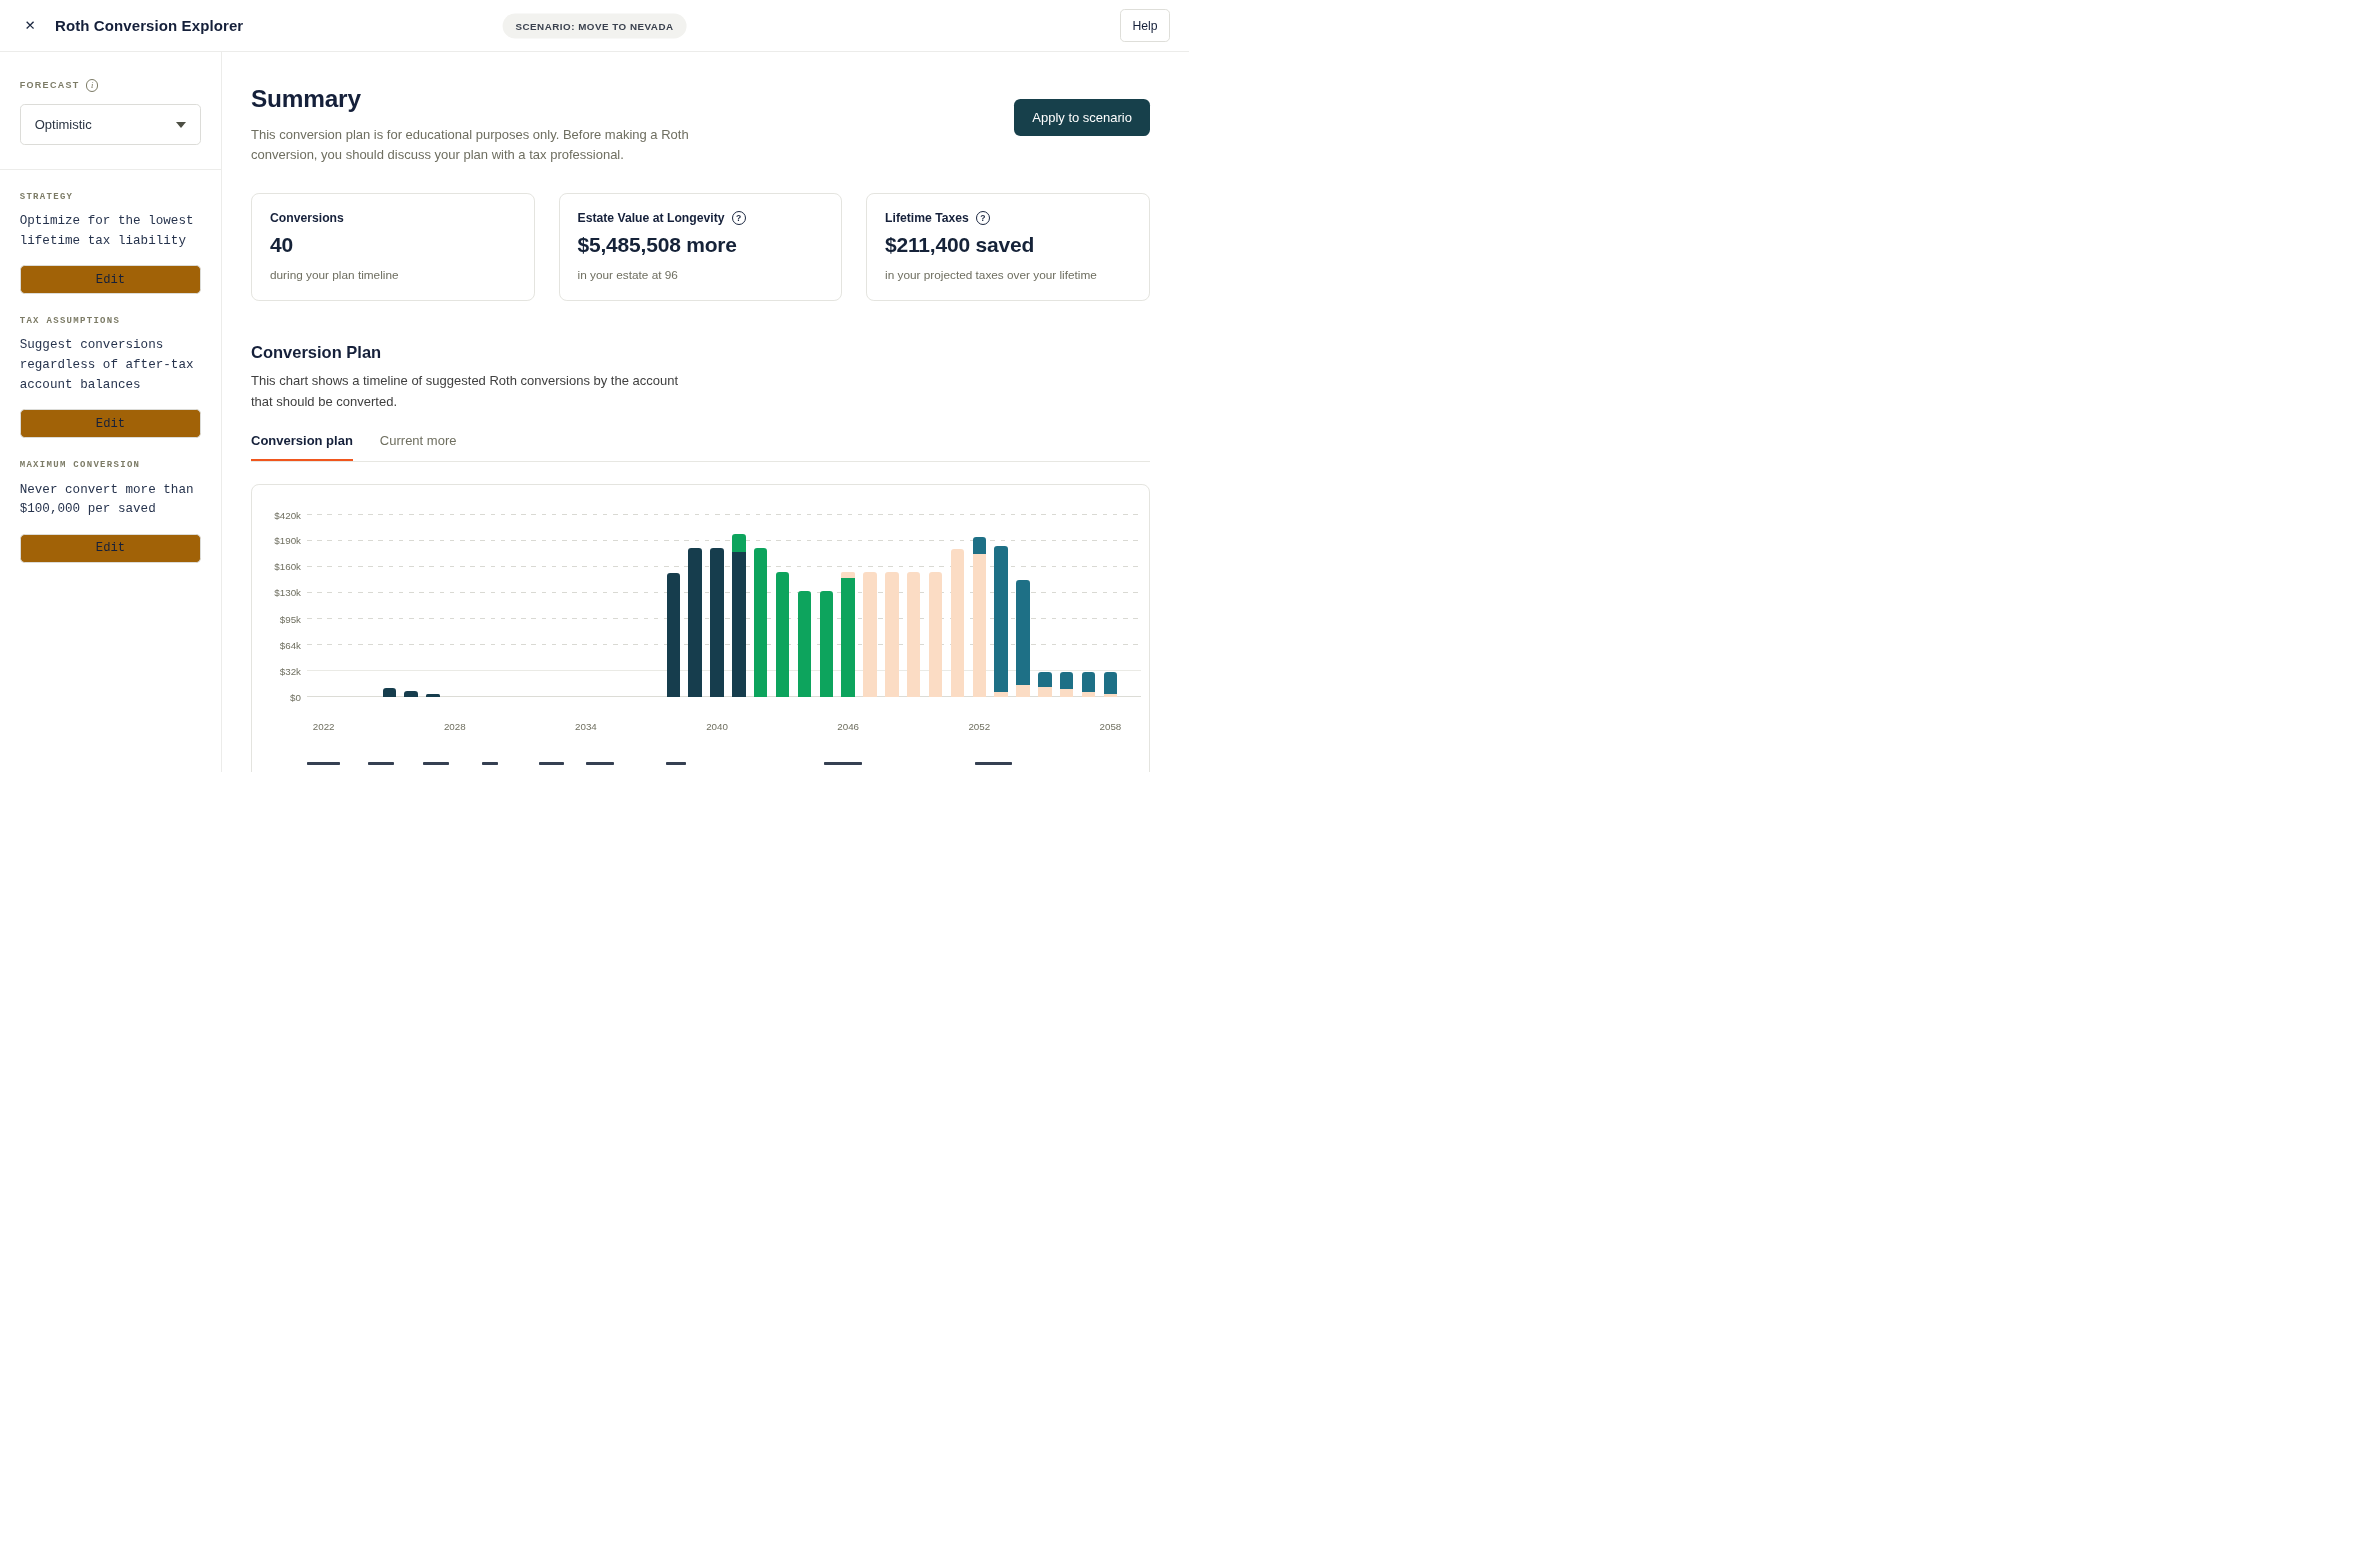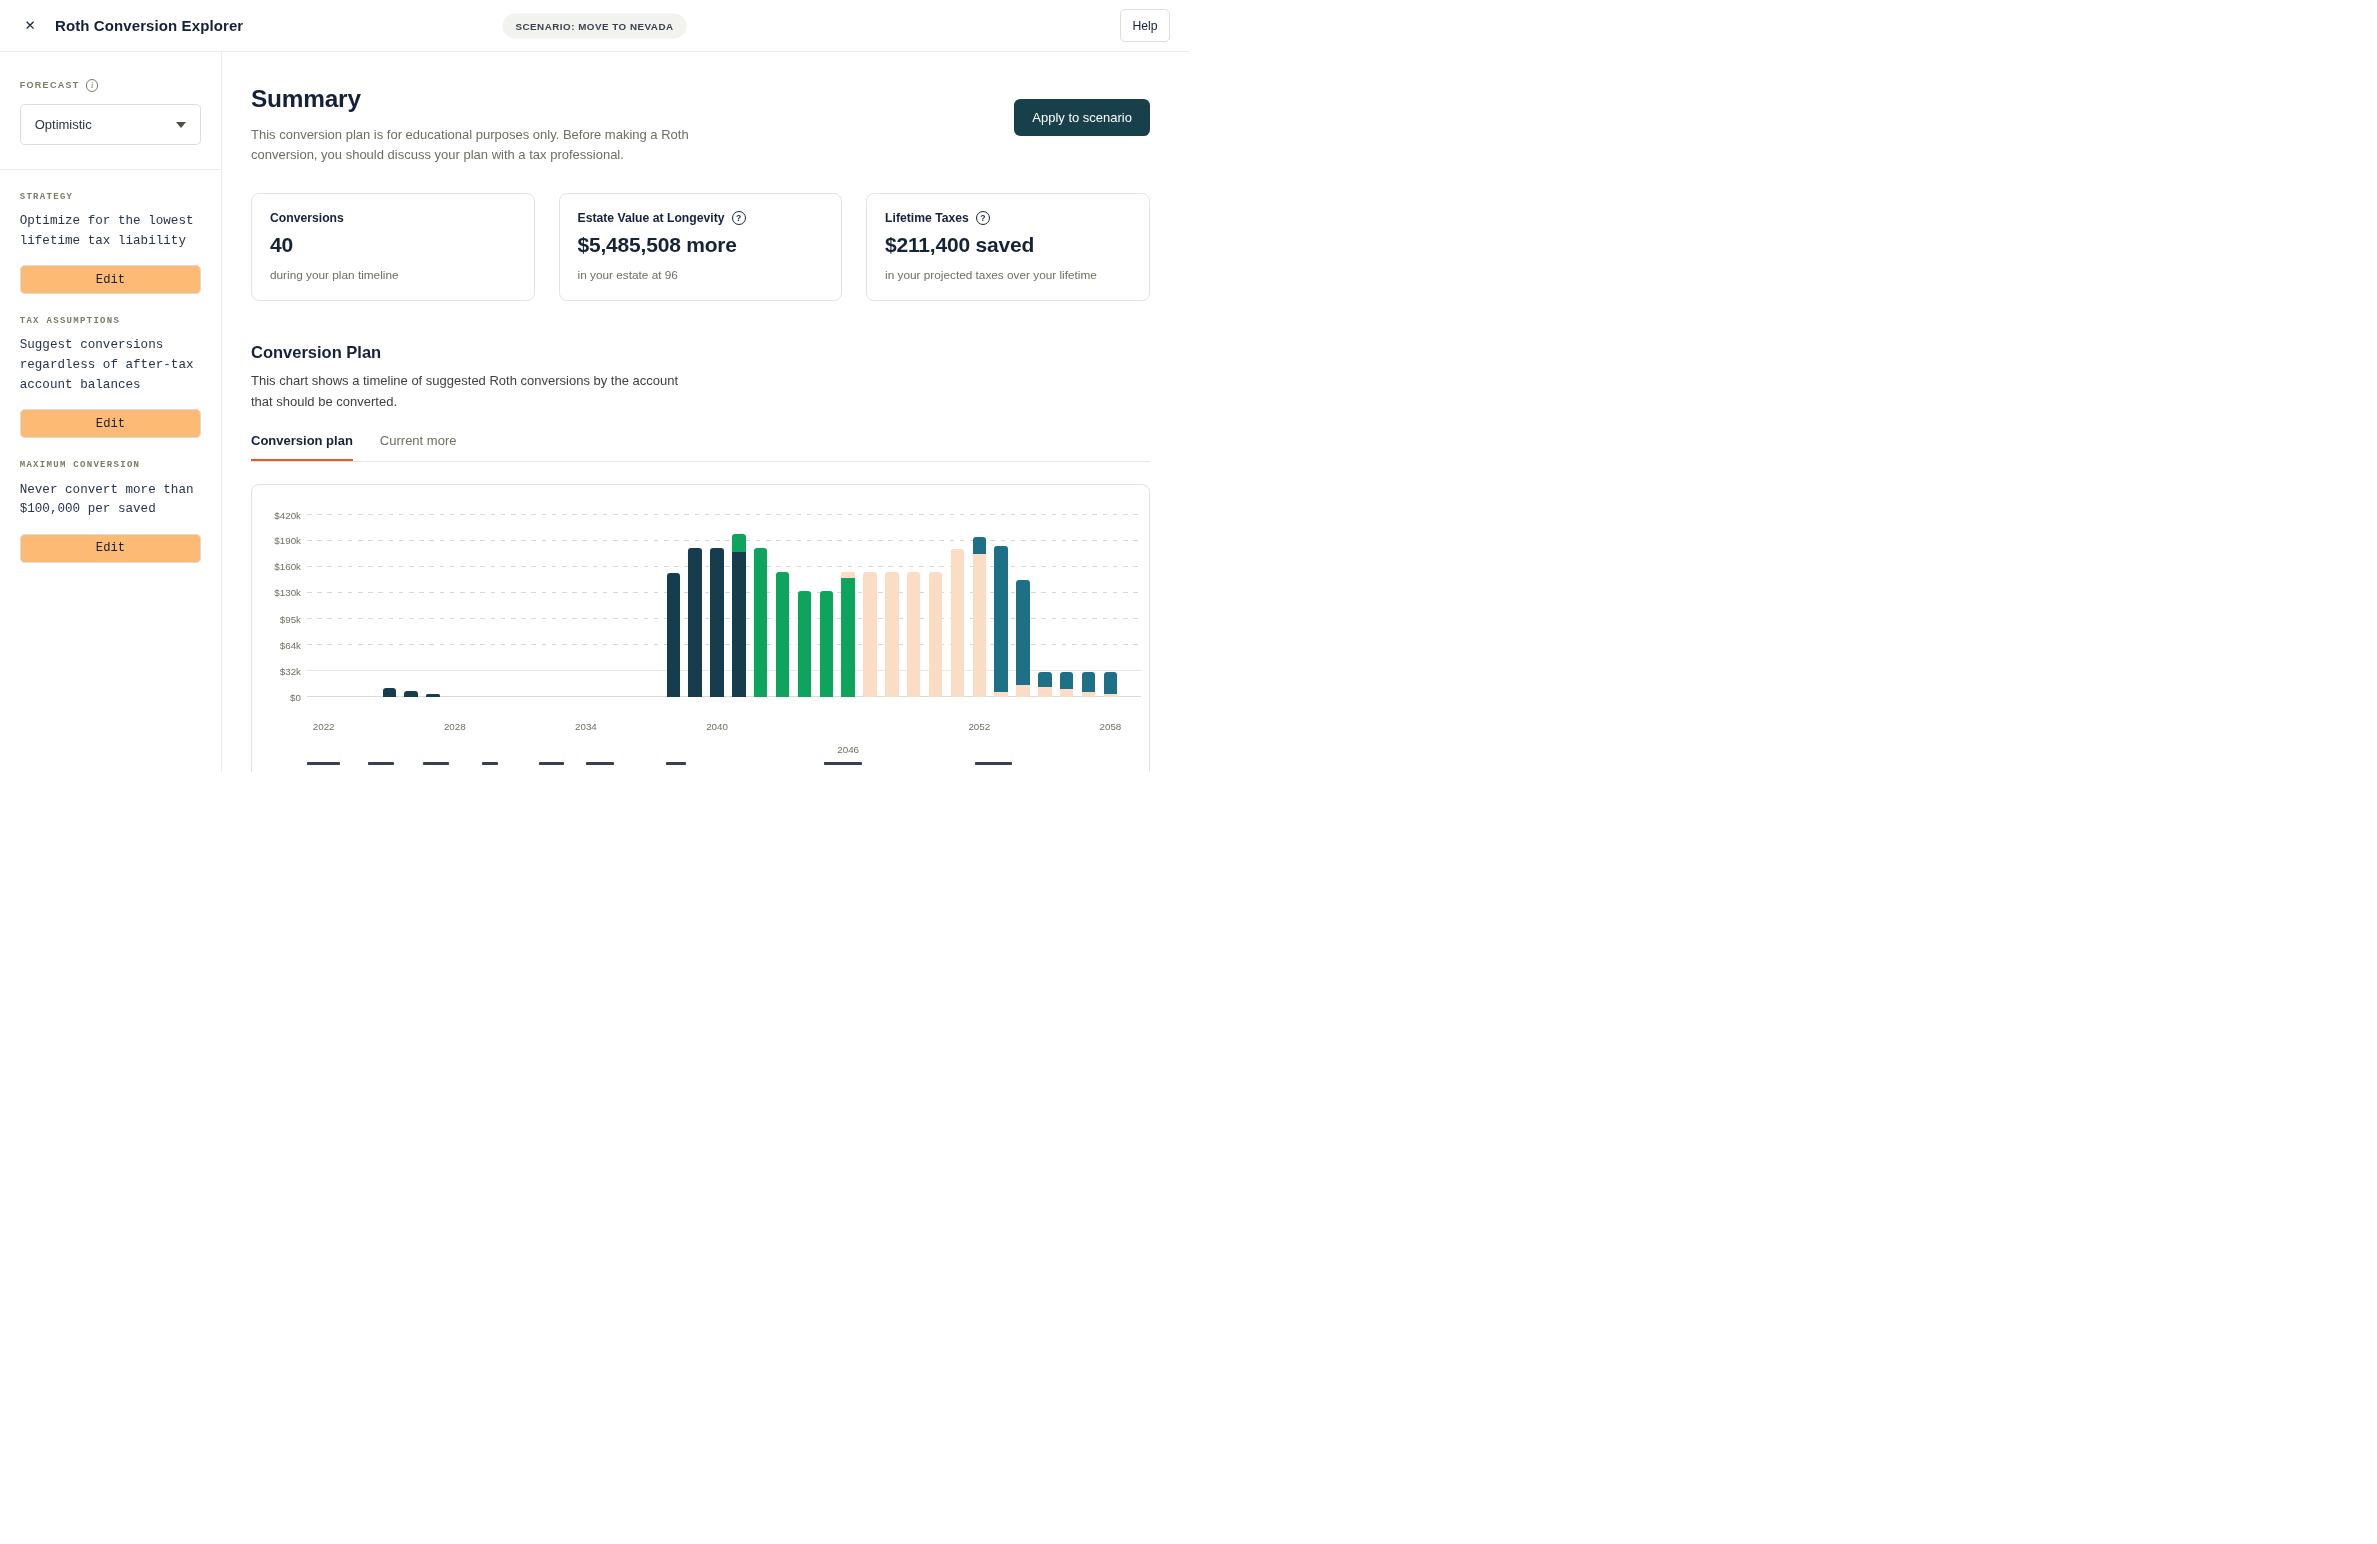--- a/index.html
+++ b/index.html
@@ -32,21 +32,21 @@
     font-family:"DejaVu Serif", serif; font-style:italic; color:#7C7B66; cursor:pointer; }
   .select { margin-top:12.6px; height:41px; border:0.8px solid #DCDCD8; border-radius:4.7px;
     display:flex; align-items:center; justify-content:space-between; padding:0 14px; cursor:pointer; }
   .select-value { font-size:13px; color:#2A3442; }
   .caret-down { width:0; height:0; border-left:5.5px solid transparent; border-right:5.5px solid transparent;
     border-top:6.3px solid #4D4F44; }
   .side-divider { border:none; border-top:0.8px solid #ECECEA; margin:23.6px -19.7px 0 -19.7px; }
   .side-section { margin-top:22px;font-family:Liberation Mono, monospace; }
   .side-text { margin-top:10.2px; font-size:12.6px; line-height:1.58; color:#26334D; }
   .edit-btn { margin-top:13.4px; width:100%; height:29px; border:0.8px solid #DCDCD8; border-radius:4.7px;
-    background:#fdba74; font-size:12.2px; color:#15203A; font-family:inherit; cursor:pointer; }
+    background:#a16207; font-size:12.2px; color:#15203A; font-family:inherit; cursor:pointer; }
 
   
   .summary-row { display:flex; justify-content:space-between; margin-top:15.7px; }
   .page-title { font-size:24.4px; font-weight:700; letter-spacing:-0.2px; color:#15203A; }
   .page-desc { margin-top:11.8px; font-size:13px; line-height:1.55; color:#6E6E60; max-width:454px; }
   .apply-btn { align-self:flex-start; margin-top:14px; height:37px; padding:0 18px;
     background:#17404B; color:#fff; border:none; border-radius:6.3px; font-size:13px;
     font-family:inherit; cursor:pointer; }
 
   .cards { display:flex; gap:23.6px; margin-top:28px; }
@@ -221,21 +221,21 @@
           <div class="bar-seg" style="left: calc(93.7% - 6.7px); bottom: 0px; height: 5.7px; background: rgb(251, 220, 196);"></div>
           <div class="bar-seg cap" style="left: calc(93.7% - 6.7px); bottom: 5.7px; height: 19.6px; background: rgb(30, 112, 134);"></div>
           <div class="bar-seg" style="left: calc(96.32% - 6.7px); bottom: 0px; height: 3.2px; background: rgb(251, 220, 196);"></div>
           <div class="bar-seg cap" style="left: calc(96.32% - 6.7px); bottom: 3.2px; height: 22px; background: rgb(30, 112, 134);"></div>
         </div>
       <div class="xlabels">
           <div class="xlab" style="left: 2%;">2022</div>
           <div class="xlab" style="left: 17.72%;">2028</div>
           <div class="xlab" style="left: 33.44%;">2034</div>
           <div class="xlab" style="left: 49.16%;">2040</div>
-          <div class="xlab" style="left: 64.88%; margin-top: 23px;">2046</div>
+          <div class="xlab" style="left: 64.88%;">2046</div>
           <div class="xlab" style="left: 80.6%;">2052</div>
           <div class="xlab" style="left: 96.32%;">2058</div>
         </div>
       <div class="legend-strip">
           <div class="legend-frag" style="left: 55px; width: 33px;"></div>
           <div class="legend-frag" style="left: 116px; width: 26px;"></div>
           <div class="legend-frag" style="left: 171px; width: 26px;"></div>
           <div class="legend-frag" style="left: 230px; width: 15.7px;"></div>
           <div class="legend-frag" style="left: 287px; width: 25px;"></div>
           <div class="legend-frag" style="left: 334px; width: 27.5px;"></div>

